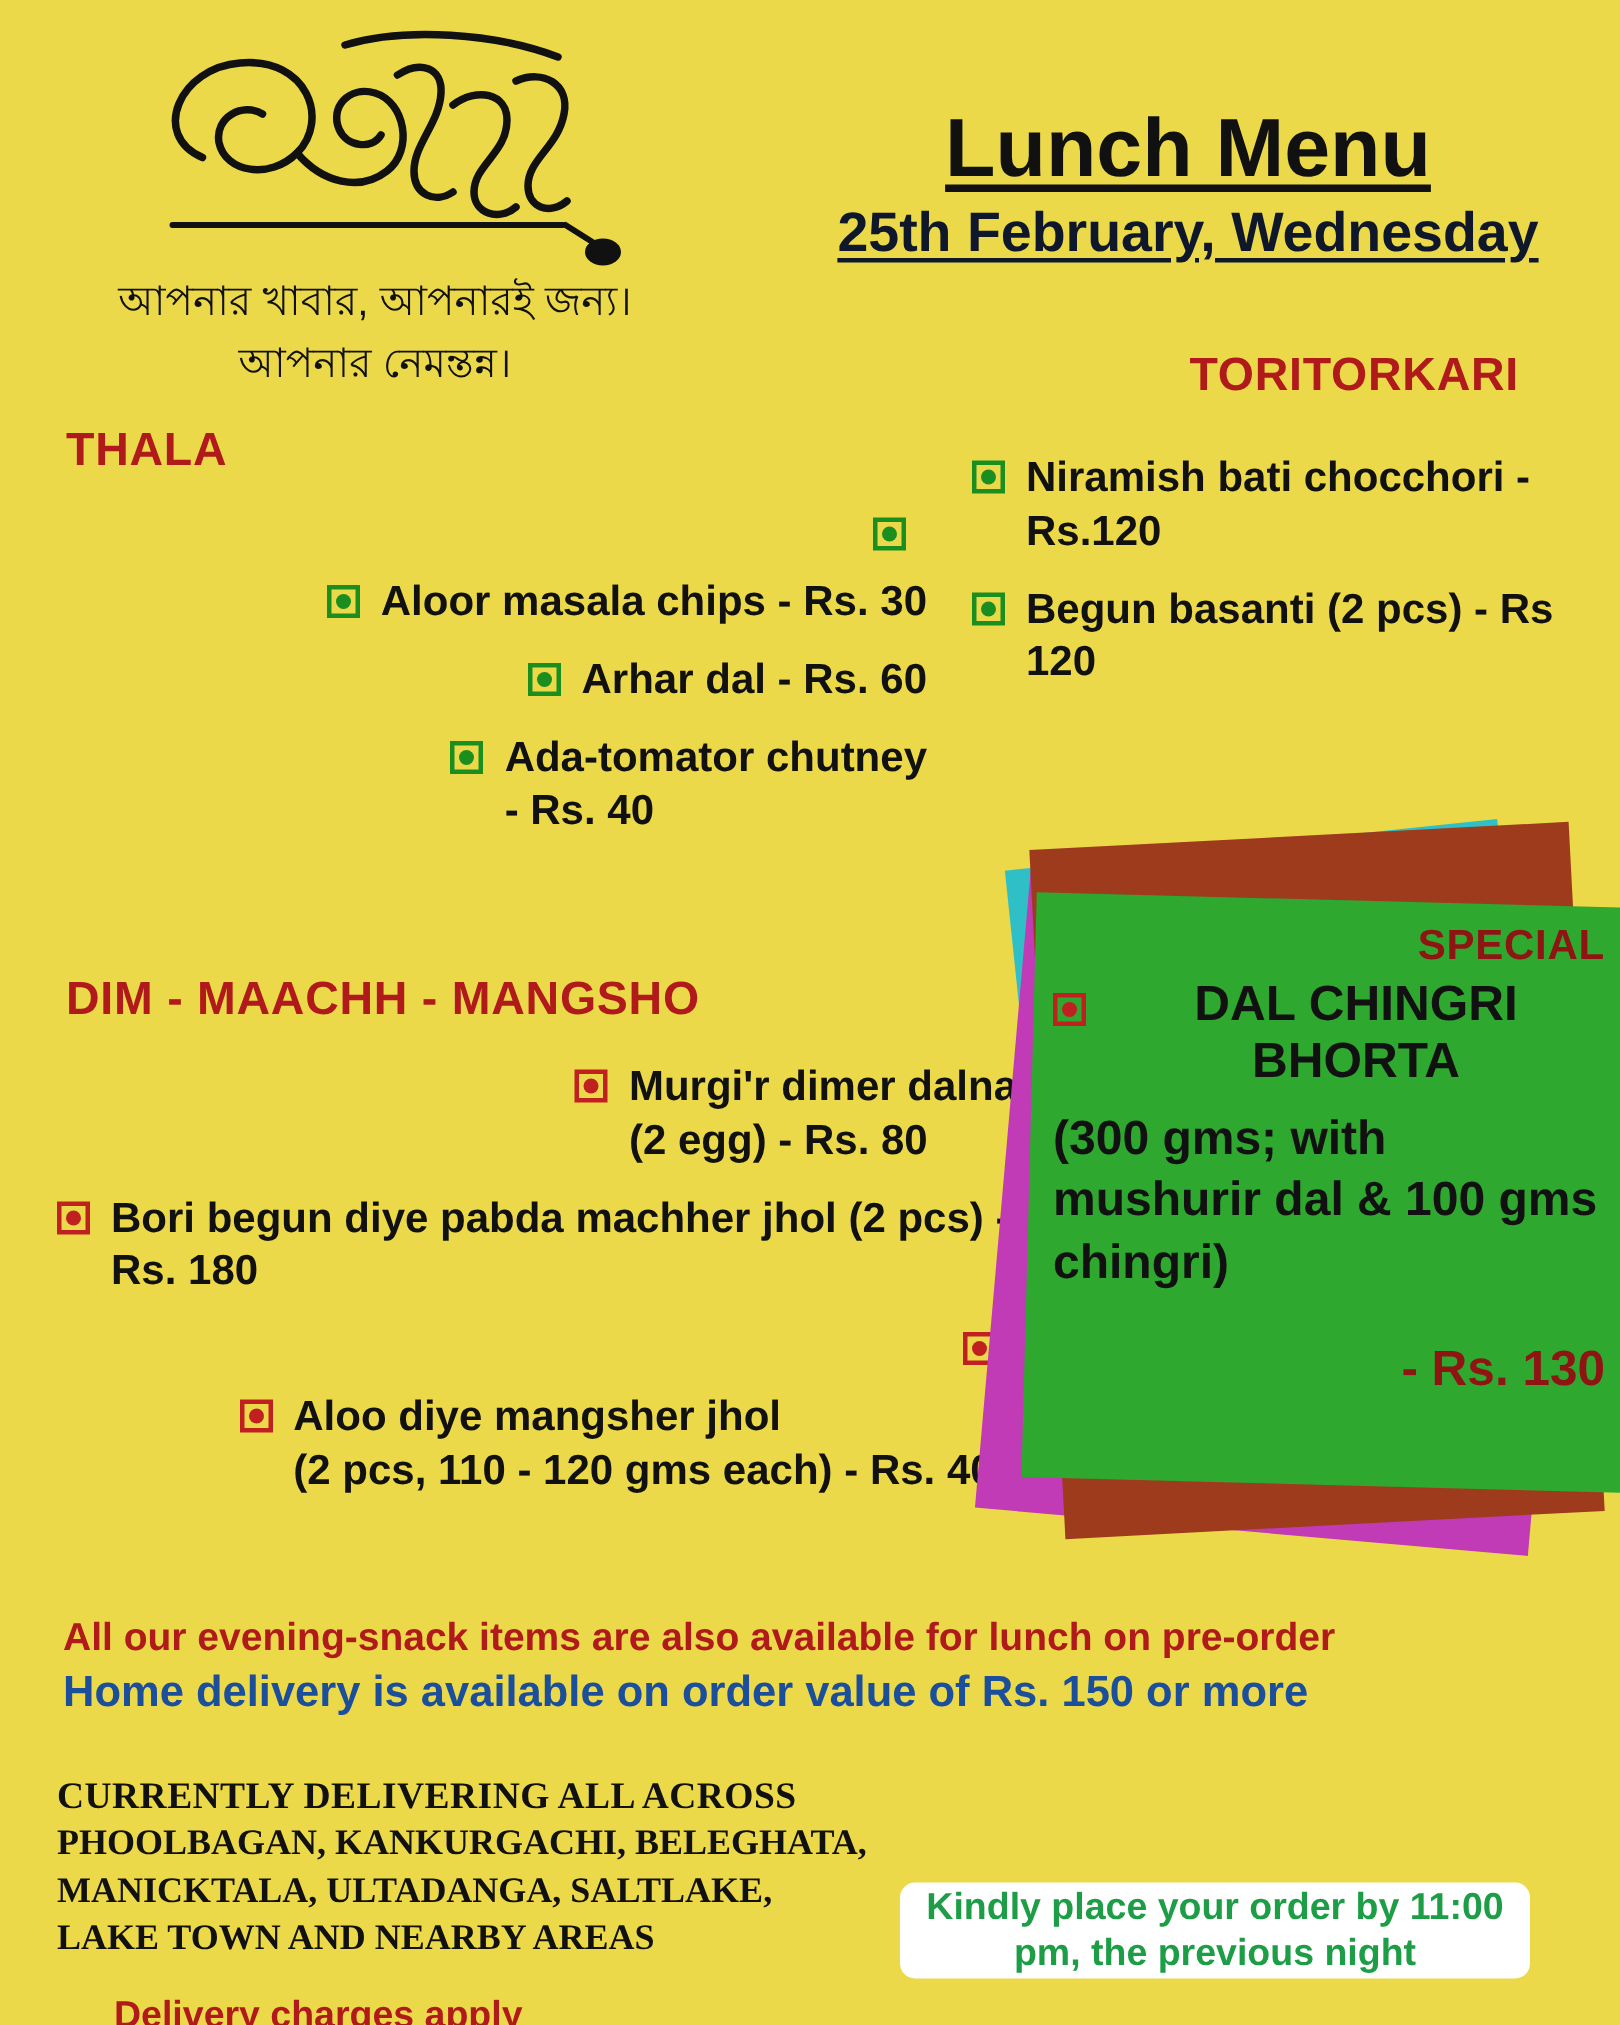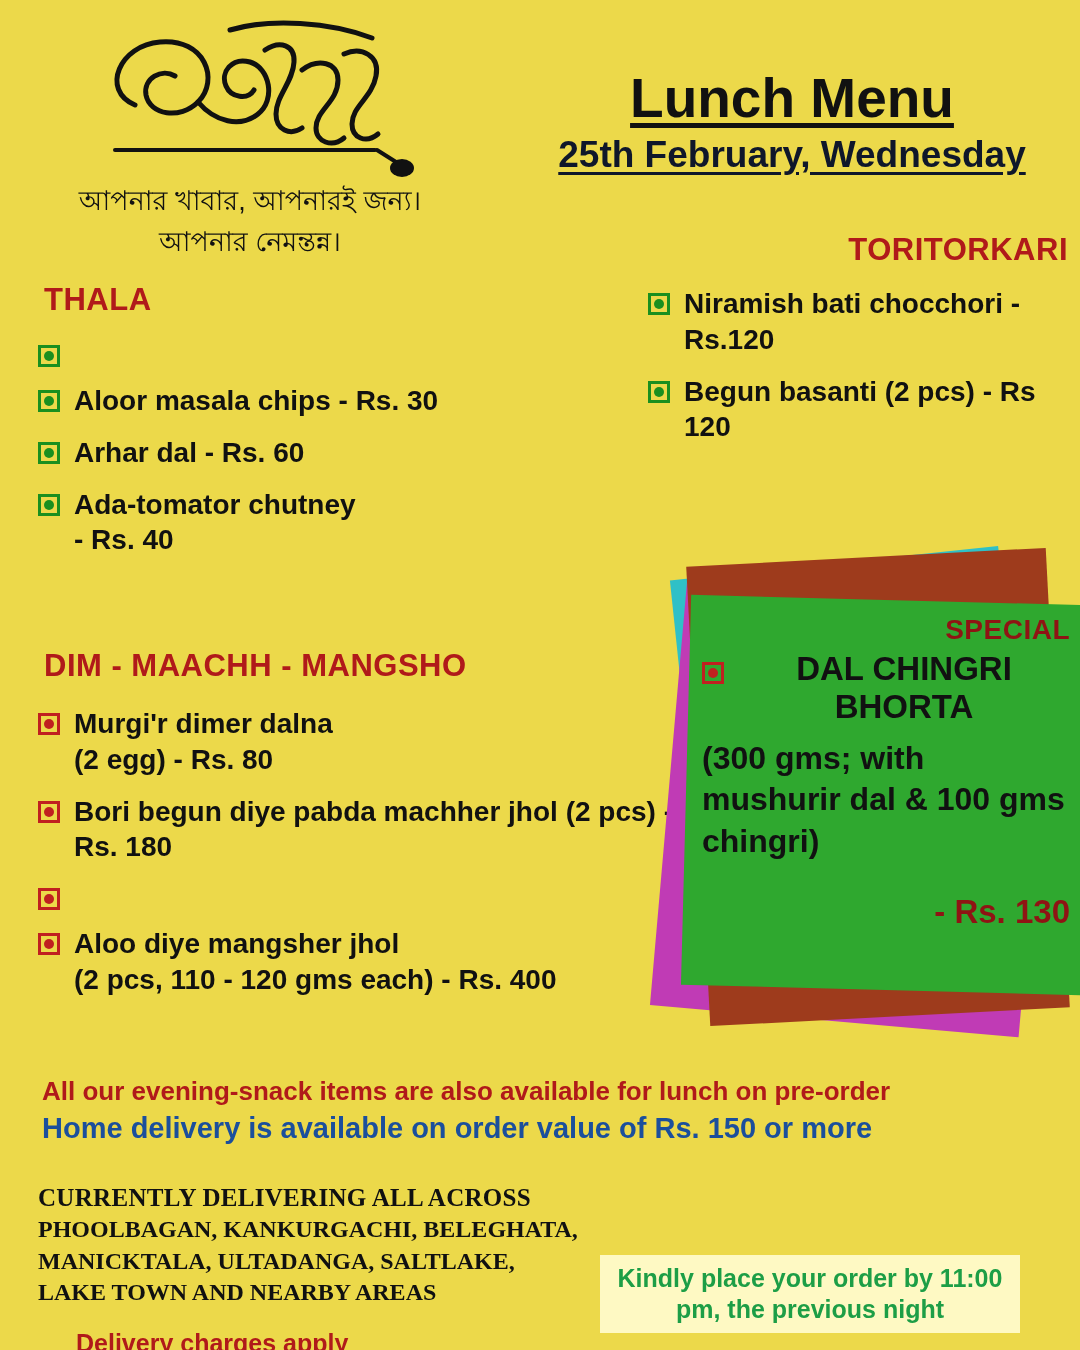--- a/index.html
+++ b/index.html
@@ -30,20 +30,21 @@
   .sec-head {
     font-size: 31px; font-weight: bold; color: #b01a1a;
     letter-spacing: .5px;
   }
 
   
   .items { list-style: none; }
   .item {
     display: flex; align-items: flex-start;
     margin-bottom: 16px;
+    justify-content: flex-end;
   }
   .bullet {
     flex: 0 0 auto; width: 22px; height: 22px; margin-top: 7px; margin-right: 14px;
     border: 3px solid #1a8f1f; display: inline-block; position: relative;
   }
   .bullet::after {
     content: ""; position: absolute; left: 3px; top: 3px;
     width: 10px; height: 10px; border-radius: 50%; background: #1a8f1f;
   }
   .bullet.red { border-color: #c02020; }
@@ -54,21 +55,21 @@
 
   
   .thala { position: absolute; left: 38px; top: 282px; width: 580px; }
   .thala .sec-head { margin-bottom: 20px; padding-left: 6px; }
 
   .dmm { position: absolute; left: 38px; top: 648px; width: 640px; }
   .dmm .sec-head { margin-bottom: 22px; padding-left: 6px; }
 
   
   .torit { position: absolute; left: 648px; top: 232px; width: 420px; }
-  .torit .sec-head { margin-bottom: 18px; text-align: right; padding-left: 145px; }
+  .torit .sec-head { margin-bottom: 32px; text-align: left; padding-left: 145px; }
 
   
   .special-wrap { position: absolute; left: 638px; top: 552px; width: 430px; height: 490px; }
   .sh { position: absolute; }
   .sh.cyan    { left: 54px;  top: 10px;  width: 330px; height: 440px; background: #2fc0c7; transform: rotate(-6deg); }
   .sh.magenta { left: 30px;  top: 40px;  width: 370px; height: 430px; background: #c03bb5; transform: rotate(5deg); }
   .sh.brown   { left: 60px;  top: 5px;   width: 360px; height: 460px; background: #9e3b1c; transform: rotate(-3deg); }
   .sh.green   { left: 48px;  top: 48px;  width: 400px; height: 390px; background: #2fa82f; transform: rotate(1.5deg); }
 
   .special-inner { position: absolute; left: 48px; top: 48px; width: 400px; height: 390px; padding: 14px 16px; }
@@ -112,22 +113,22 @@
   .packing {
     font-size: 26px; font-weight: bold; color: #111;
   }
   .order-call {
     font-family: "Liberation Serif", serif;
     font-size: 25px; color: #111; margin-top: 6px;
   }
   .phone { font-size: 33px; font-weight: bold; color: #c02020; margin-top: 4px; }
 
   .order-by {
-    position: absolute; left: 600px; top: 1255px; width: 420px; height: 78px;
-    background: #fef9c3; display: flex; align-items: center; justify-content: center;
+    position: absolute; left: 600px; top: 1255px; width: 420px; height: 64px;
+    background: #ffffff; display: flex; align-items: center; justify-content: center; border-radius: 10px;
   }
   .order-by-text {
     font-size: 25px; font-weight: bold; color: #1d9e46; text-align: center; line-height: 1.25;
   }
 </style>
 </head>
 <body>
 
 <div class="page">
 

